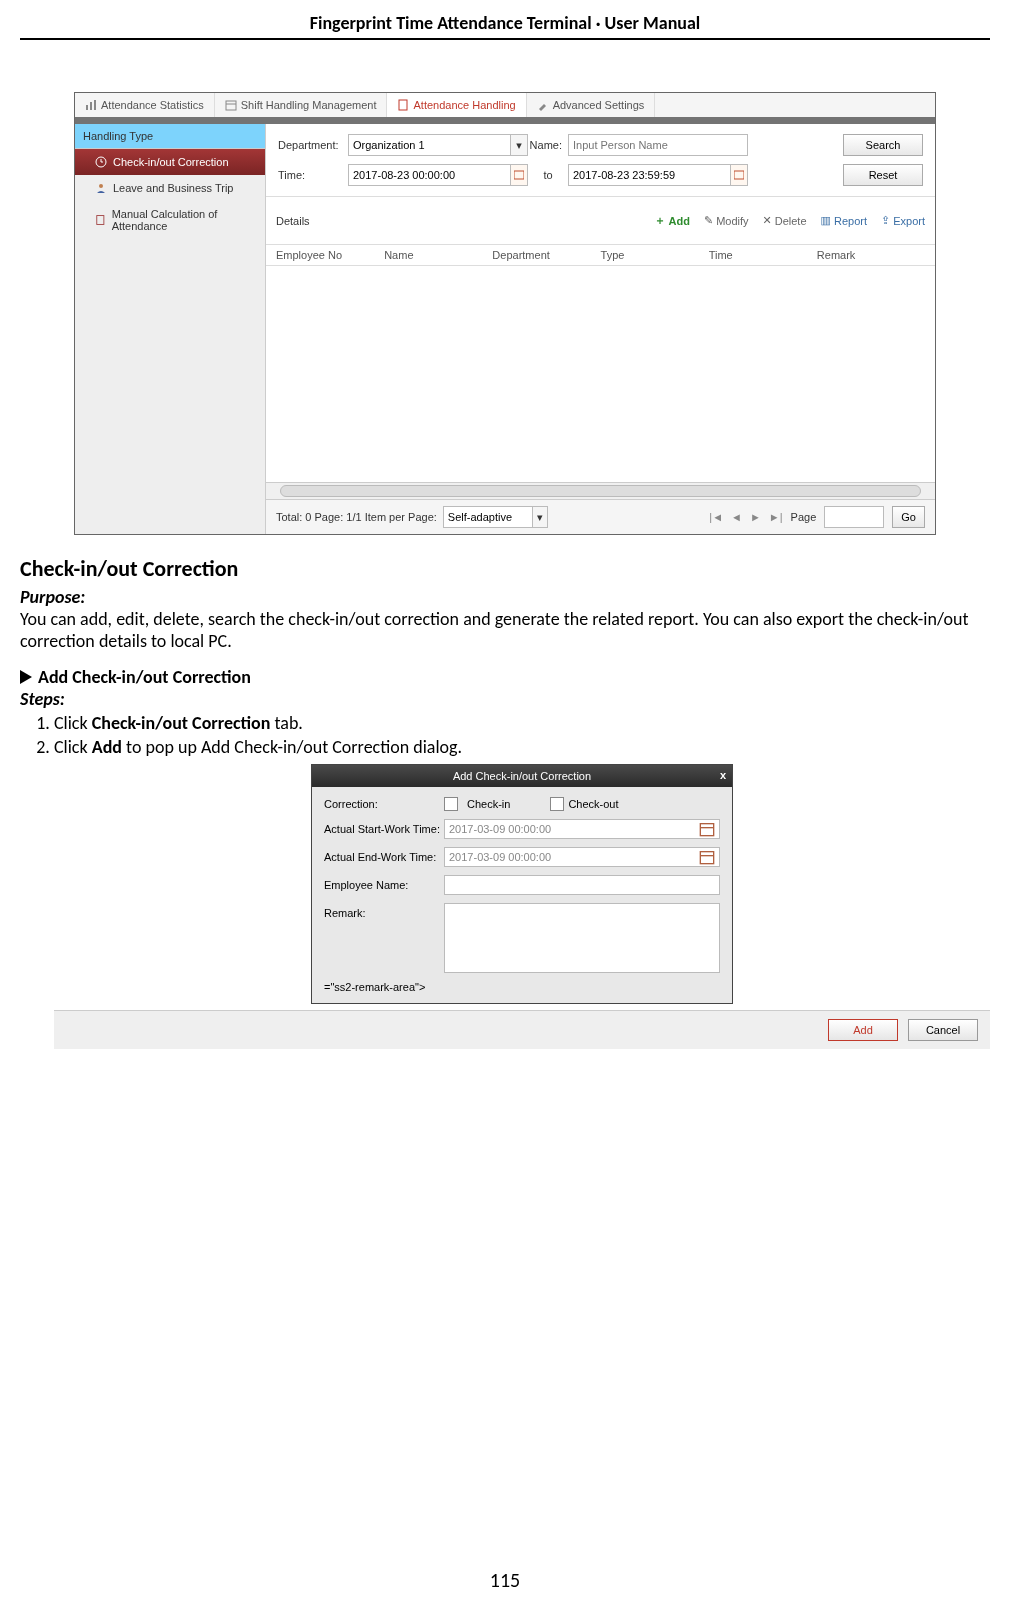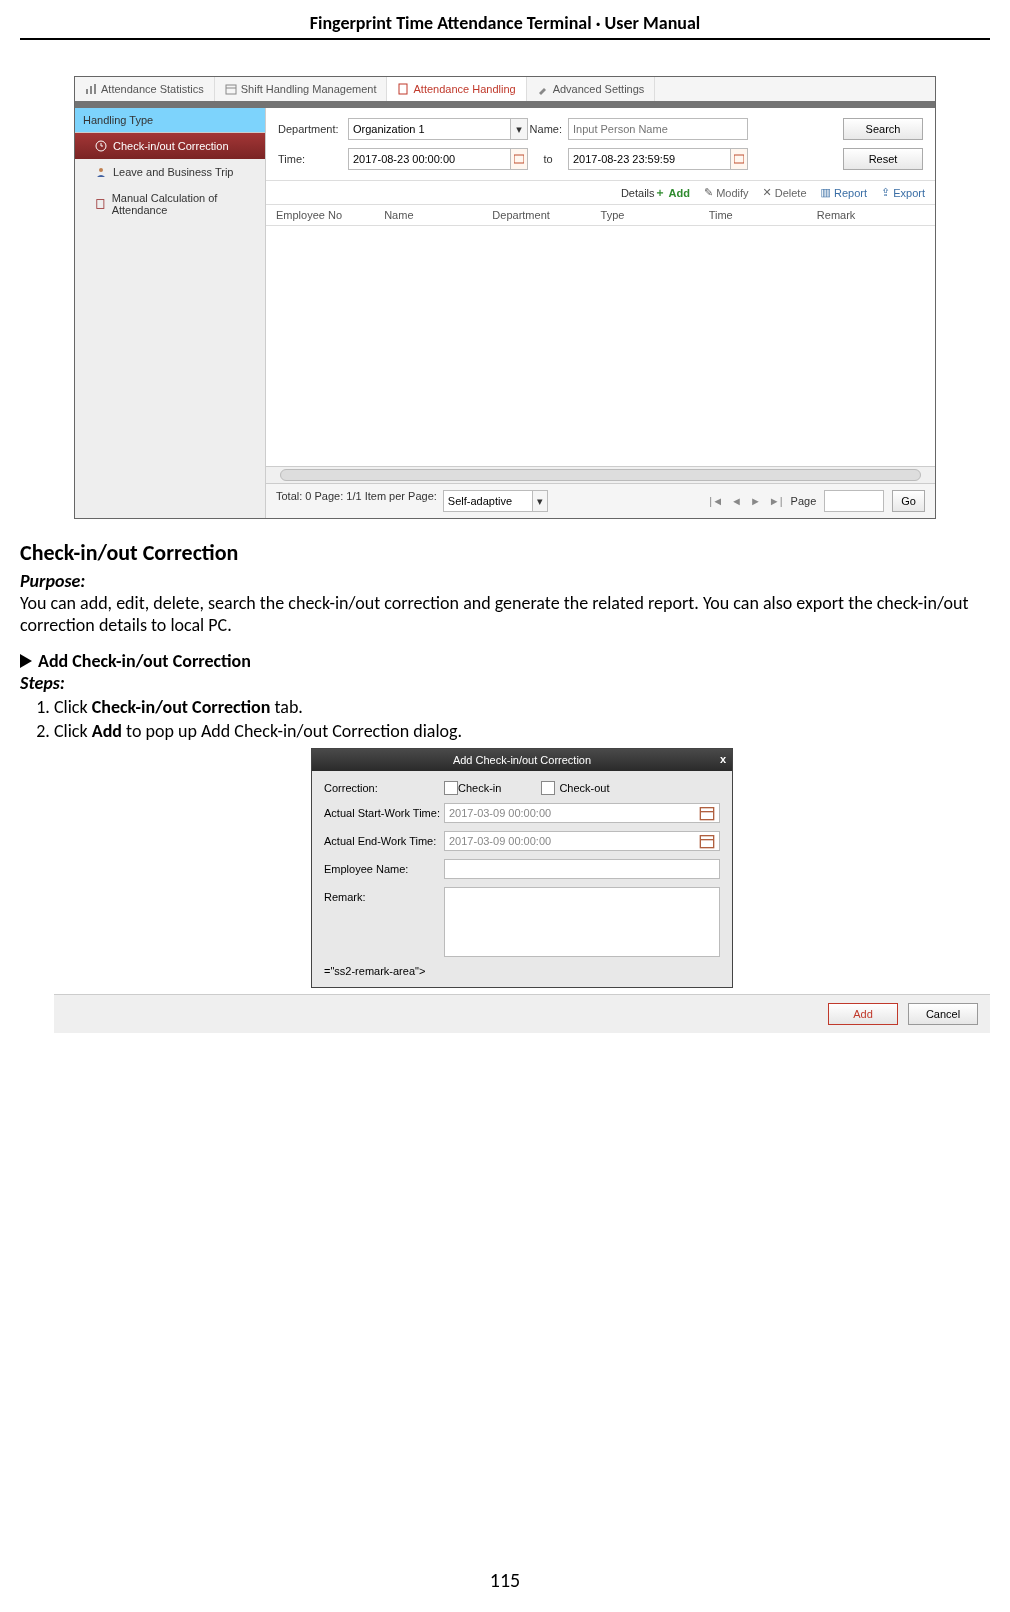--- a/index.html
+++ b/index.html
@@ -17,21 +17,21 @@
     position: relative;
     box-sizing: border-box;
     padding: 0 20px;
   }
   .doc-header {
     text-align: center;
     font-weight: bold;
     font-size: 18px;
     padding: 12px 0 4px 0;
     border-bottom: 2px solid #000;
-    margin-bottom: 36px;
+    margin-bottom: 52px;
   }
   .doc-footer {
     position: absolute;
     bottom: 20px;
     left: 0;
     right: 0;
     text-align: center;
     font-size: 20px;
   }
   
@@ -98,23 +98,23 @@
   }
   .ss1-btn {
     height: 22px;
     border: 1px solid #aaa;
     background: linear-gradient(#fff,#e8e8e8);
     font-size: 11px;
     padding: 0 12px;
   }
   .ss1-details-hdr {
     display:flex;
-    justify-content: flex-end;
+    justify-content: space-between;
     align-items: center;
-    padding: 4px 10px;
+    padding: 16px 10px;
     border-top:1px solid #ddd;
     border-bottom:1px solid #ddd;
   }
   .ss1-toolbar { display:flex; gap:14px; font-size:11px; }
   .ss1-tool { display:flex; align-items:center; gap:3px; color:#666; }
   .ss1-tool.add { color:#2e8b2e; font-weight:bold;}
   .ss1-cols {
     display:flex;
     border-bottom:1px solid #ddd;
     font-size:11px;
@@ -323,21 +323,21 @@
           <span>Employee No</span>
           <span>Name</span>
           <span>Department</span>
           <span>Type</span>
           <span>Time</span>
           <span>Remark</span>
         </div>
         <div class="ss1-grid"></div>
         <div class="ss1-scroll-h"></div>
         <div class="ss1-footer">
-          <div style="display:flex;align-items:flex-start;gap:6px;">
+          <div style="display:flex;align-items:center;gap:6px;">
             <span>Total: 0   Page: 1/1   Item per Page:</span>
             <div style="display:flex;">
               <input class="ss1-input" style="width: 80px;" value="Self-adaptive">
               <span style="border:1px solid #bbb;border-left:none;width:14px;display:flex;align-items:center;justify-content:center;background:#f5f5f5">▾</span>
             </div>
           </div>
           <div class="ss1-pager">
             <span class="nav">|◄</span>
             <span class="nav">◄</span>
             <span class="nav">►</span>
@@ -370,21 +370,21 @@
 
       
       <div class="ss2">
         <div class="ss2-title">
           <span>Add Check-in/out Correction</span>
           <span class="x">x</span>
         </div>
         <div class="ss2-body">
           <span>Correction:</span>
           <div class="ss2-chk-row">
-            <span style="display:flex;align-items:center;gap:0">
+            <span style="display:flex;align-items:center;gap:9px">
                 <span class="ss2-chk"></span>
                 <span>Check-in</span>
               </span>
             <span style="display:flex;align-items:center;gap:4px">
                 <span class="ss2-chk"></span>
                 <span>Check-out</span>
               </span>
           </div>
 
           <span>Actual Start-Work Time:</span>

